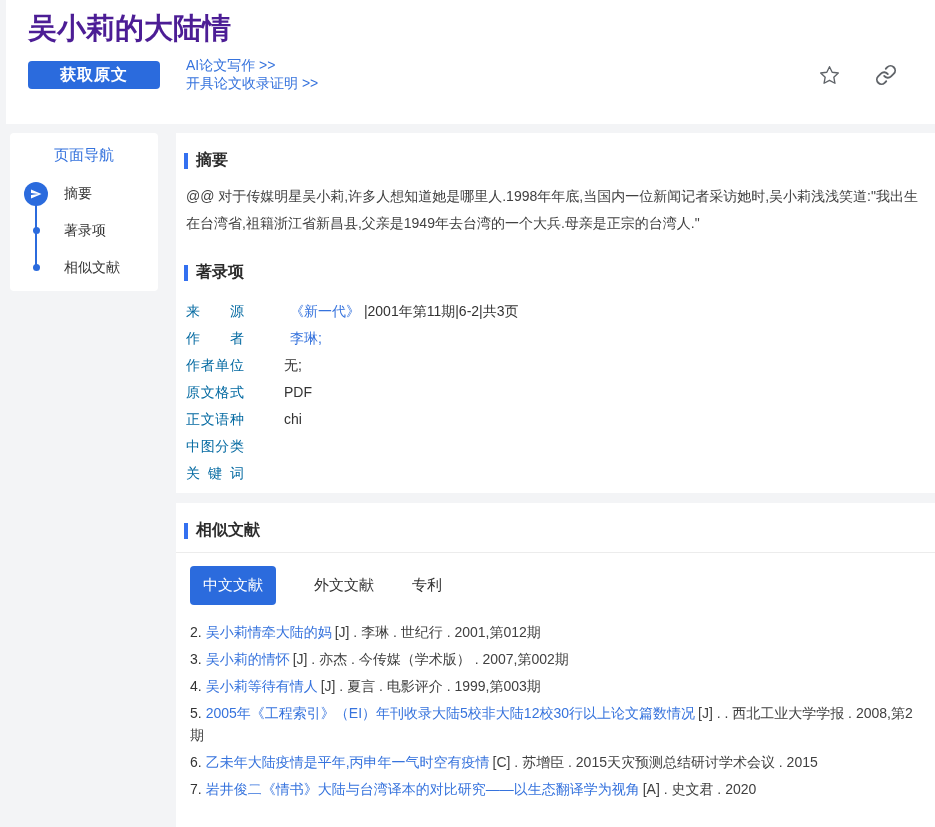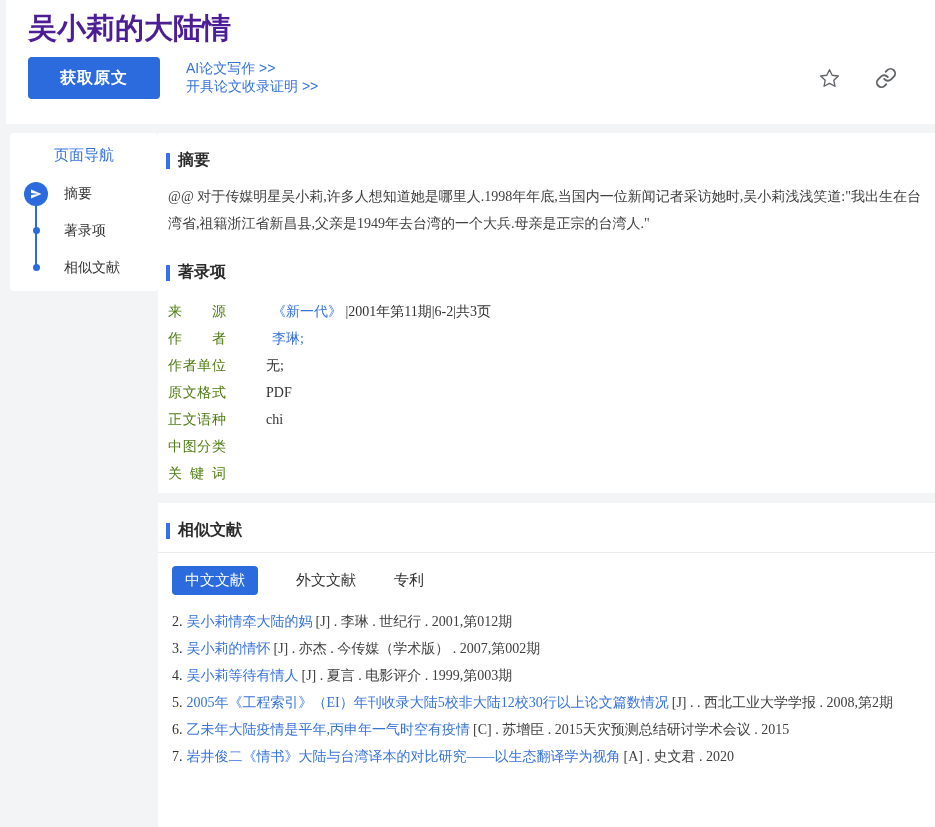--- a/index.html
+++ b/index.html
@@ -22,21 +22,21 @@
     font-weight: bold;
     color: #4c1d95;
   }
   .action-row {
     display: flex;
     align-items: center;
     margin-top: 14px;
   }
   .primary-btn {
     width: 132px;
-    height: 42px;
+    height: 28px;
     background: #2b6bdd;
     color: #fff;
     font-size: 16px;
     font-weight: bold;
     border: none;
     border-radius: 4px;
     cursor: pointer;
     font-family: inherit;
     letter-spacing: 1px;
   }
@@ -52,22 +52,22 @@
     display: flex;
     align-items: center;
     gap: 34px;
     margin-right: 14px;
   }
   .icon-btn { cursor: pointer; display: inline-flex; }
   
   .content-row {
     display: flex;
     padding: 9px 0 0 10px;
+    gap: 18px;
     height: 703px;
-    font-family: Liberation Serif, serif;
   }
   .sidebar-card {
     width: 148px;
     height: 158px;
     background: #fff;
     border-radius: 4px;
     padding: 13px 0 0 0;
     flex-shrink: 0;
   }
   .sidebar-title {
@@ -137,21 +137,21 @@
     margin: 12px 0 0 2px;
     font-size: 14px;
     line-height: 27px;
     color: #404040;
   }
   .bib-section { margin-top: 25px; }
   .bib-fields { margin: 15px 0 0 2px; }
   .bib-row { display: flex; line-height: 27px; font-size: 14px; }
   .bib-label {
     width: 58px;
-    color: #4d7c0f;
+    color: #0369a1;
     text-align: justify;
     text-align-last: justify;
     flex-shrink: 0;
   }
   .bib-value { margin-left: 40px; color: #333; }
   .bib-link { color: #3673dd; text-decoration: none; cursor: pointer; margin-left: 6px; }
   .bib-link:empty { display: none; }
   
   .similar-divider {
     border-top: 1px solid #ececec;
@@ -165,21 +165,21 @@
   }
   .tab {
     font-size: 15px;
     color: #333;
     cursor: pointer;
     padding: 5px 0;
   }
   .tab.active {
     background: #2b6bdd;
     color: #fff;
-    padding: 5px 13px;
+    padding: 10px 13px;
     border-radius: 4px;
   }
   .doc-list { margin: 16px 6px 0 6px; }
   .doc-item { font-size: 14px; line-height: 22px; margin-bottom: 5px; }
   .doc-num { color: #333; margin-right: 4px; }
   .doc-title { color: #3673dd; text-decoration: none; cursor: pointer; }
   .doc-meta { color: #404040; margin-left: 3px; }
 </style>
 </head>
 <body>

